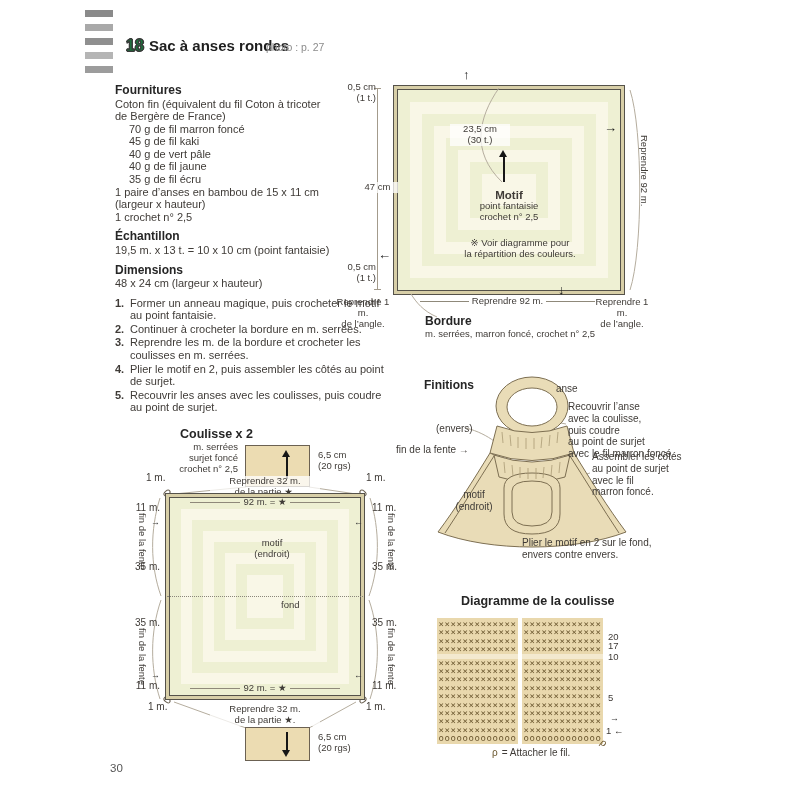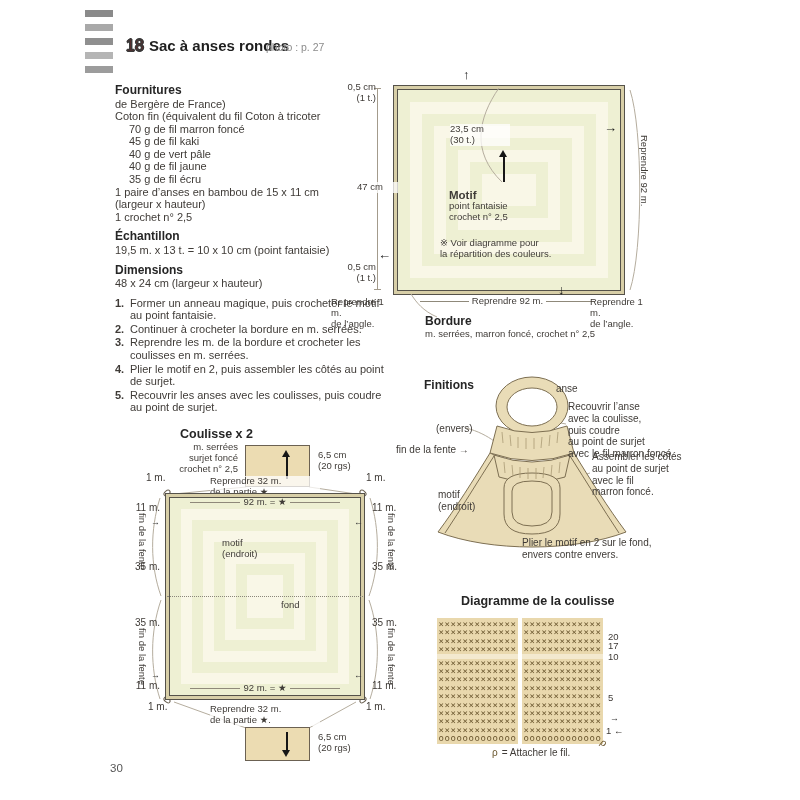--- a/index.html
+++ b/index.html
@@ -1,33 +1,33 @@
 <!DOCTYPE html>
 <html><head>
 <meta charset="utf-8">
 <style>
   html,body{margin:0;padding:0;background:#fff}
   #root{position:relative;width:800px;height:800px;background:#ffffff;overflow:hidden;
         font-family:"Liberation Sans","DejaVu Sans",sans-serif;color:#3f3b37}
   .abs{position:absolute}
   .b{font-weight:bold}
-  .ctr{text-align:left}
+  .ctr{text-align:center}
   .rt{text-align:right}
   .nw{white-space:nowrap}
   .t9{font-size:9.5px;line-height:10.8px}
   .t10{font-size:10px;line-height:11.6px}
   .t11{font-size:11px;line-height:12.6px}
   .t12{font-size:12px;line-height:13.5px}
   .h{font-weight:bold;color:#262626}
   .vert{writing-mode:vertical-rl}
   .gray{color:#8c8c8c}
   
   .bars div{width:28px;height:7px;margin-bottom:7px}
   
-  .badge{font-size:16px;font-weight:normal;color:#7f1d1d;-webkit-text-stroke:1px #3a3a3a;
+  .badge{font-size:16px;font-weight:bold;color:#15803d;-webkit-text-stroke:1px #3a3a3a;
          text-shadow:-1px 0 #3a3a3a,1px 0 #3a3a3a,0 -1px #3a3a3a,0 1px #3a3a3a}
   
   .col{position:absolute;left:115px;top:84px;width:270px}
   .col .sec{margin-bottom:7px}
   .ind{padding-left:14px}
   .step{display:flex;margin-bottom:1px}
   .step .n{width:15px;font-weight:bold;flex:none}
   
   .frame{position:absolute;border:1px solid #55524a;background:#d8cfa8;padding:3px;box-sizing:border-box}
   .frame-in{border:1px solid #55524a;height:100%;box-sizing:border-box;overflow:hidden}
@@ -72,22 +72,22 @@
     <div style="background:#9c9c9c"></div>
   </div>
 
   <span class="abs badge" style="left:126px;top:37px">18</span>
   <span class="abs b" style="left:149px;top:37px;font-size:15px;color:#1e1e1e">Sac à anses rondes</span>
   <span class="abs gray" style="left:266px;top:41px;font-size:10.5px">photo : p. 27</span>
 
   <div class="col t11">
     <div class="sec">
       <div class="h t12">Fournitures</div>
+      <div>Coton fin (équivalent du fil Coton à tricoter</div>
       <div>de Bergère de France)</div>
-      <div>Coton fin (équivalent du fil Coton à tricoter</div>
       <div class="ind">70 g de fil marron foncé</div>
       <div class="ind">45 g de fil kaki</div>
       <div class="ind">40 g de vert pâle</div>
       <div class="ind">40 g de fil jaune</div>
       <div class="ind">35 g de fil écru</div>
       <div>1 paire d’anses en bambou de 15 x 11 cm</div>
       <div>(largeur x hauteur)</div>
       <div>1 crochet n° 2,5</div>
     </div>
     <div class="sec">

